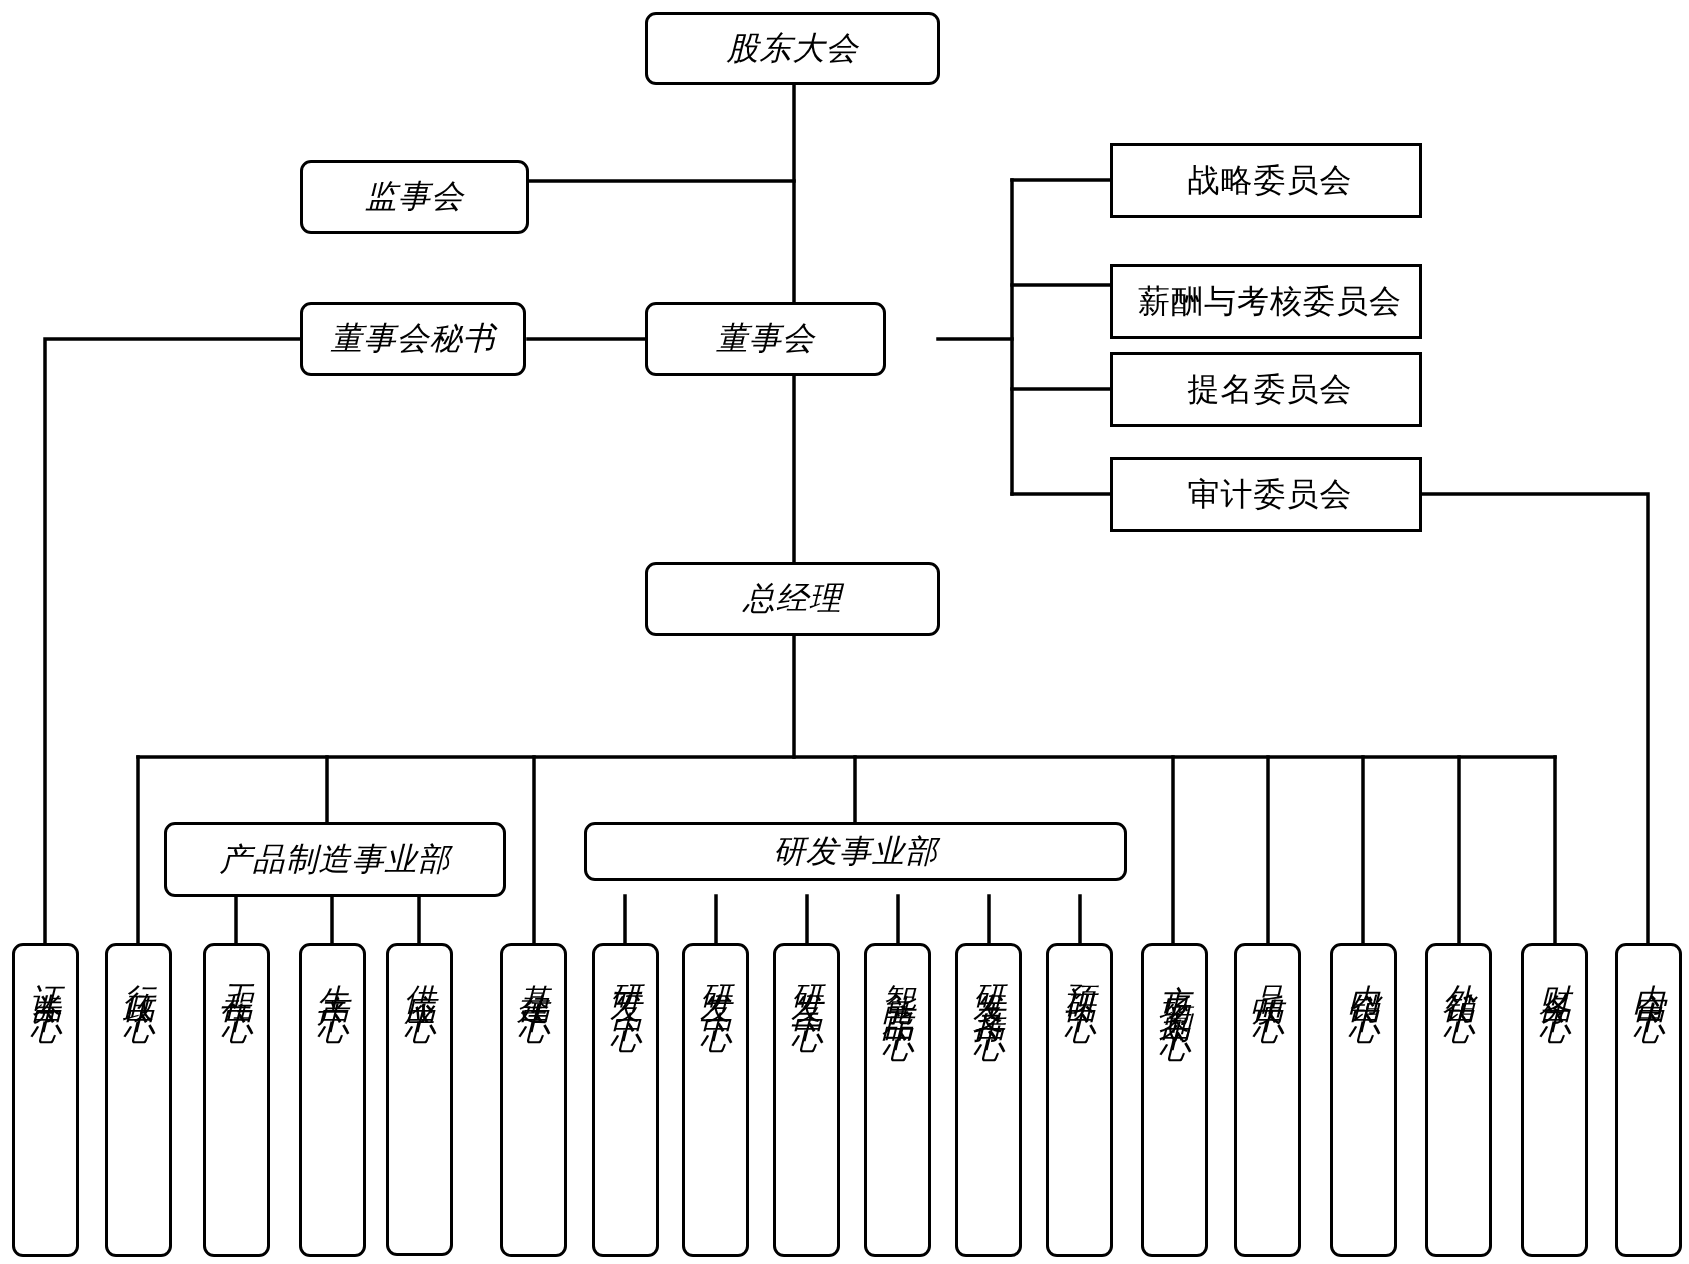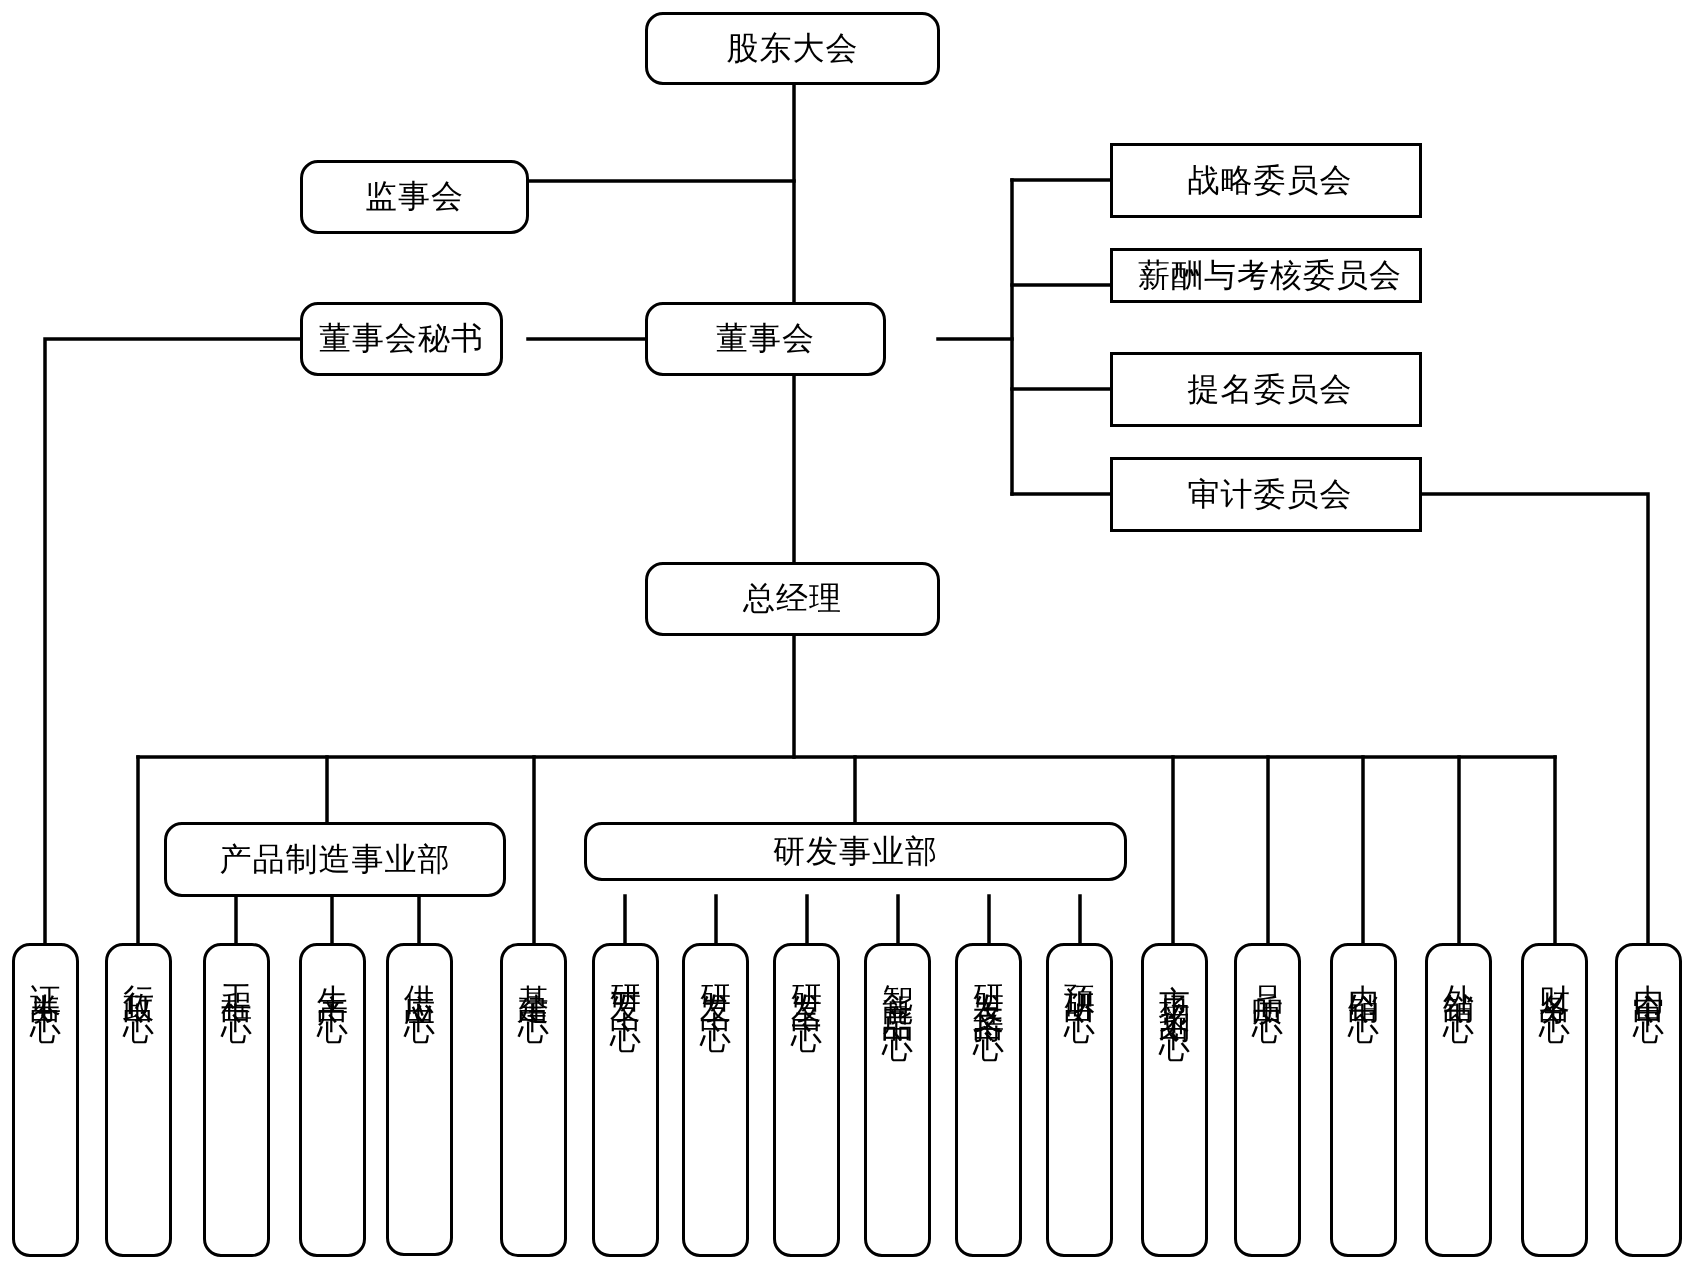--- a/index.html
+++ b/index.html
@@ -1,21 +1,21 @@
 <!DOCTYPE html>
 <html><head>
 <meta charset="utf-8">
 <style>
   html, body { margin:0; padding:0; background:#ffffff; }
   body { width:1689px; height:1264px; position:relative; overflow:hidden;
          font-family:"DejaVu Serif","Liberation Serif",serif; color:#000; }
   svg.lines { position:absolute; left:0; top:0; width:1689px; height:1264px; }
   .node { position:absolute; box-sizing:border-box; border:3px solid #000; background:#fff;
           display:flex; align-items:center; justify-content:center; font-size:32px; letter-spacing:1px; }
-  .rounded { border-radius:18px; }
+  .rounded { border-radius:11px;font-style:italic; }
   .square { border-radius:0;padding-left:8px; }
   .vert { align-items:flex-start; justify-content:center; padding-top:14px; }
   .vert span { writing-mode:vertical-rl; text-orientation:upright; font-size:31px; letter-spacing:9px; line-height:1; }
 </style>
 </head>
 <body>
 
 <svg class="lines" viewBox="0 0 1689 1264">
   <g stroke="#000" stroke-width="3.5" fill="none" stroke-linecap="square">
 
@@ -63,34 +63,34 @@
     <line x1="1080" y1="896" x2="1080" y2="944"></line>
   </g>
 </svg>
 
 <div class="node rounded" style="left:645px;top:12px;width:295px;height:73px;">
     <span>股东大会</span>
   </div>
 <div class="node rounded" style="left:300px;top:144px;width:229px;height:74px;margin-top:16px;">
     <span>监事会</span>
   </div>
-<div class="node rounded" style="left:300px;top:302px;width:203px;height:74px;">
+<div class="node rounded" style="left:300px;top:302px;width:226px;height:74px;">
     <span>董事会秘书</span>
   </div>
 <div class="node rounded" style="left:645px;top:302px;width:241px;height:74px;">
     <span>董事会</span>
   </div>
 <div class="node rounded" style="left:645px;top:562px;width:295px;height:74px;">
     <span>总经理</span>
   </div>
 
 <div class="node square" style="left:1110px;top:143px;width:312px;height:75px;">
     <span>战略委员会</span>
   </div>
-<div class="node square" style="left:1110px;top:248px;width:312px;height:55px;">
+<div class="node square" style="left:1110px;top:264px;width:312px;height:75px;">
     <span>薪酬与考核委员会</span>
   </div>
 <div class="node square" style="left:1110px;top:352px;width:312px;height:75px;">
     <span>提名委员会</span>
   </div>
 <div class="node square" style="left:1110px;top:457px;width:312px;height:75px;">
     <span>审计委员会</span>
   </div>
 
 <div class="node rounded" style="left:164px;top:822px;width:342px;height:75px;">

